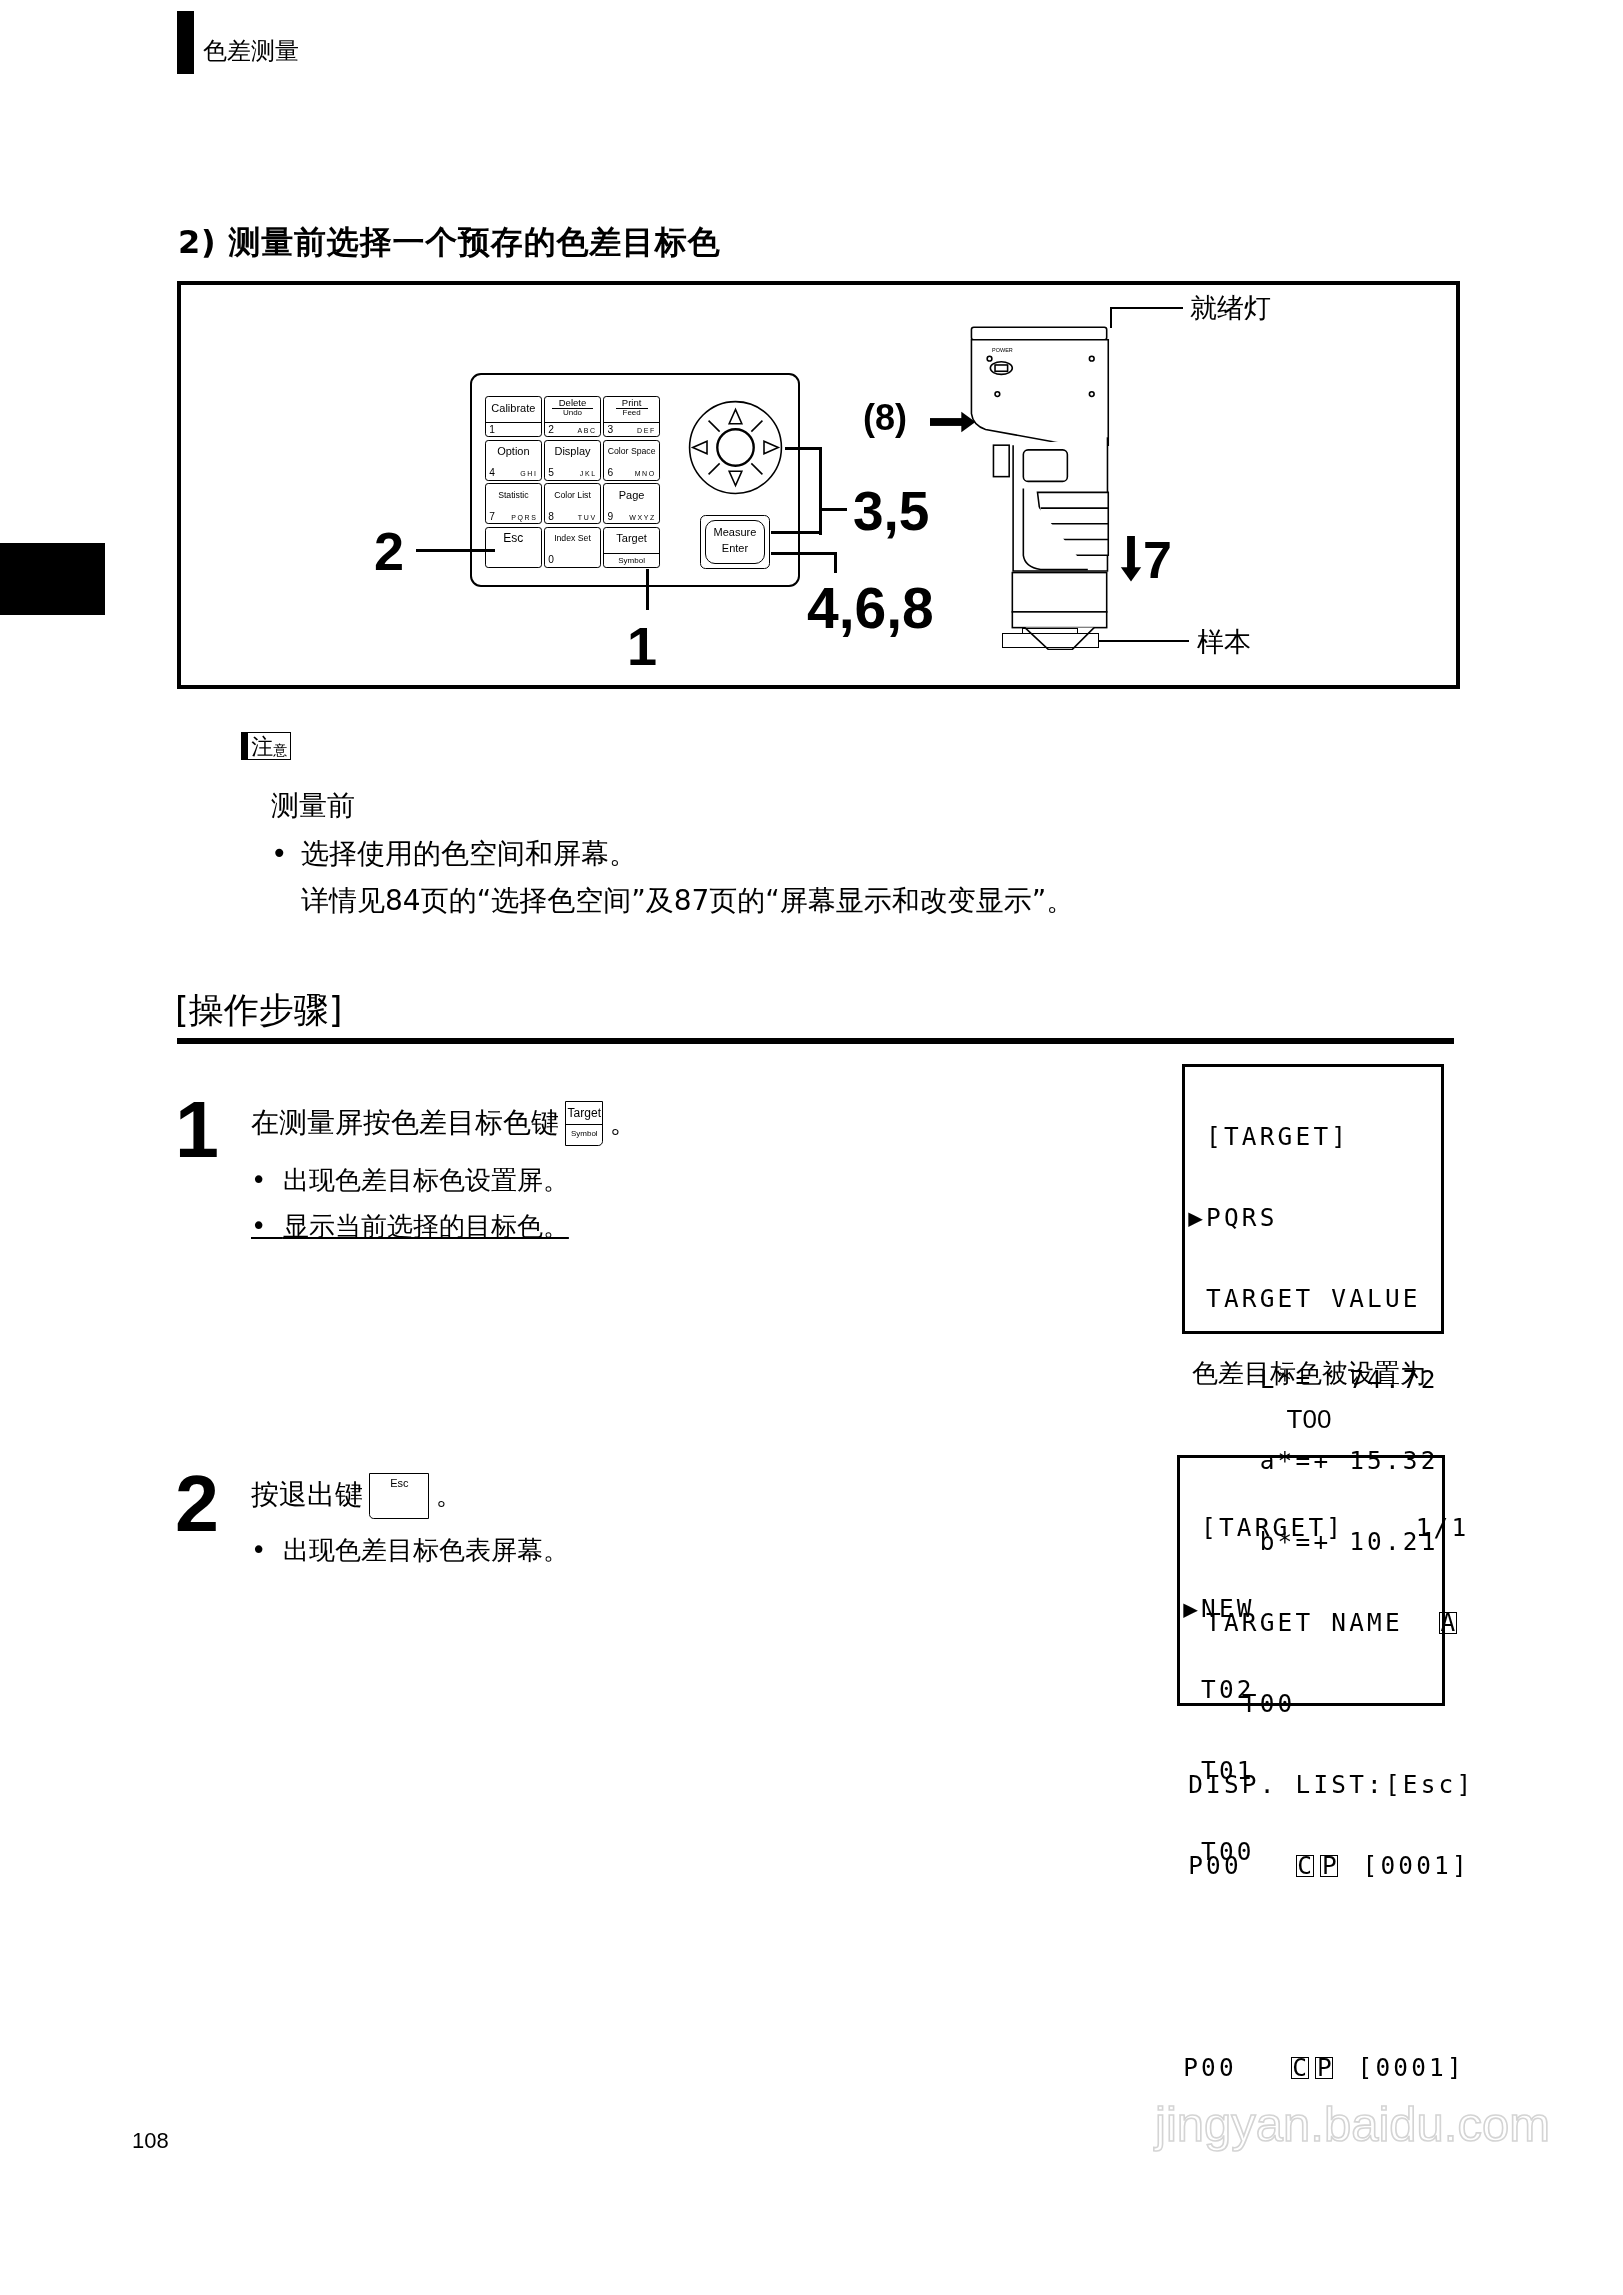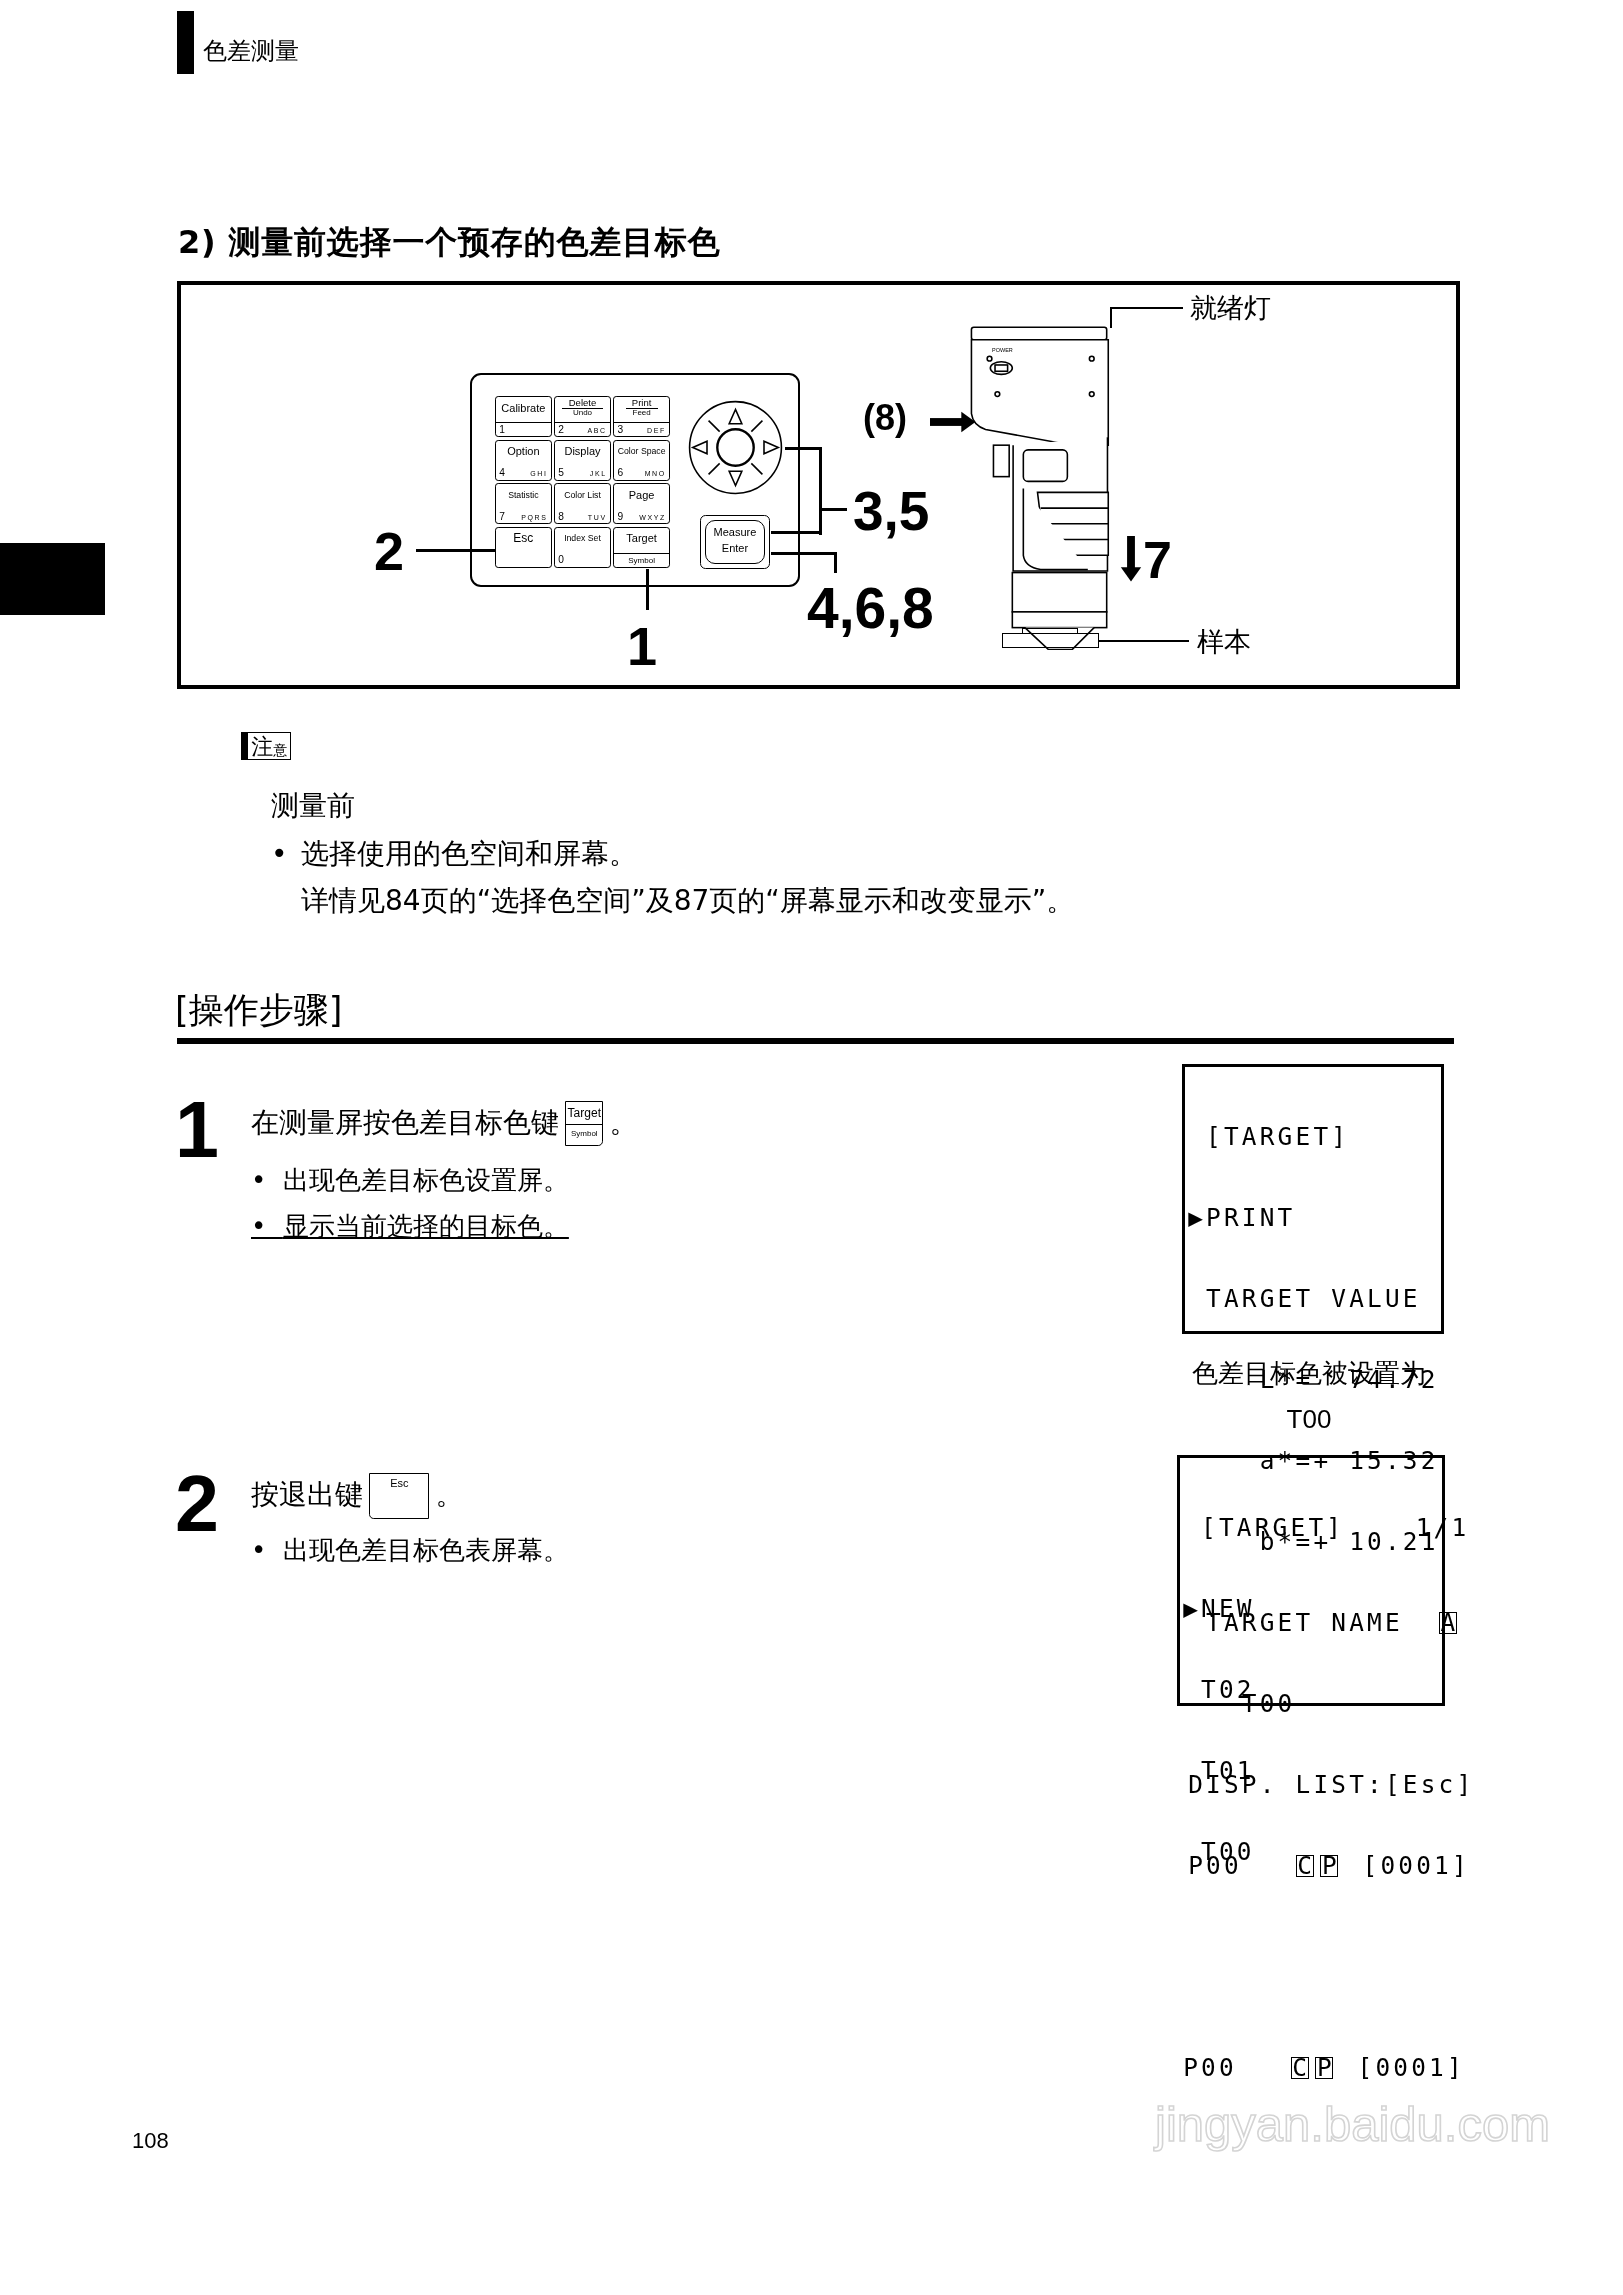--- a/index.html
+++ b/index.html
@@ -4,21 +4,21 @@
 <style>
   html,body{margin:0;padding:0;background:#fff;}
   body{width:1624px;height:2295px;position:relative;overflow:hidden;font-family:"DejaVu Sans","Liberation Sans",sans-serif;color:#000;}
   .abs{position:absolute;}
   .hdr-bar{left:177px;top:11px;width:17.3px;height:63px;background:#000;}
   .hdr-title{left:203px;top:35px;font-size:24px;line-height:32px;}
   .side-tab{left:0;top:543px;width:105px;height:72px;background:#000;}
   .sec-title{left:178px;top:223px;font-size:32px;font-weight:bold;line-height:39px;letter-spacing:0.8px;}
   .diagram{left:177px;top:281px;width:1275px;height:400px;border:4px solid #000;}
   .panel{left:470px;top:373px;width:326px;height:210px;border:2px solid #000;border-radius:11px;background:#fff;}
-  .keys{left:495px;top:396px;width:175px;height:172px;display:grid;grid-template-columns:repeat(3,1fr);grid-template-rows:repeat(4,1fr);gap:2.4px;}
+  .keys{left:485px;top:396px;width:175px;height:172px;display:grid;grid-template-columns:repeat(3,1fr);grid-template-rows:repeat(4,1fr);gap:2.4px;}
   .key{border:1.6px solid #000;border-radius:3.2px;position:relative;font-family:"Liberation Sans",sans-serif;overflow:hidden;background:#fff;}
   .key .lbl{position:absolute;left:0;right:0;top:4.7px;text-align:center;font-size:11px;line-height:12.6px;white-space:nowrap;}
   .key .lbl.small{font-size:8.7px;}
   .key .top2{position:absolute;left:0;right:0;top:0.8px;text-align:center;font-size:9.5px;line-height:10.2px;}
   .key .top2 .over{display:inline-block;border-bottom:1.6px solid #000;padding:0 6.3px;}
   .key .sub{display:block;font-size:8px;line-height:8.7px;}
   .key .num{position:absolute;left:3.2px;bottom:1.6px;font-size:10.2px;}
   .key .let{position:absolute;right:3.2px;bottom:2.4px;font-size:7px;letter-spacing:1.6px;}
   .key .split{position:absolute;left:0;right:0;top:25px;border-top:1.6px solid #000;}
   .key .sym{position:absolute;left:0;right:0;bottom:1.6px;text-align:center;font-size:8px;}
@@ -216,21 +216,21 @@
 
 <div class="stepnum" style="left:175px;top:1090px;">1</div>
 <div class="stepmain" style="left:251px;top:1101px;">
   <span>在测量屏按色差目标色键</span><span class="inkey target"><div class="t">Target</div><div class="s">Symbol</div></span><span>。</span>
 </div>
 <div class="bullet" style="left:251px;top:1163px;">•&nbsp;&nbsp;<span>出现色差目标色设置屏。</span></div>
 <div class="bullet" style="left:251px;top:1209px;text-decoration:underline;">•&nbsp;&nbsp;<span>显示当前选择的目标色。</span></div>
 
 <div class="lcd" style="left:1182px;top:1064px;width:262px;height:270px;">
   <div class="row"> [TARGET]</div>
-  <div class="row">▶PRINT</div>
+  <div class="row">▶PQRS</div>
   <div class="row"> TARGET VALUE</div>
   <div class="row">    L*=  74.72</div>
   <div class="row">    a*=+ 15.32</div>
   <div class="row">    b*=+ 10.21</div>
   <div class="row"><span> TARGET NAME  </span><span class="boxed">A</span></div>
   <div class="row">   T00</div>
   <div class="row">DISP. LIST:[Esc]</div>
   <div class="row"><span>P00</span>   <span class="boxed">C</span><span class="boxed">P</span> <span>[0001]</span></div>
 </div>
 <div class="caption" style="left:1159px;top:1357px;width:300px;">色差目标色被设置为</div>

